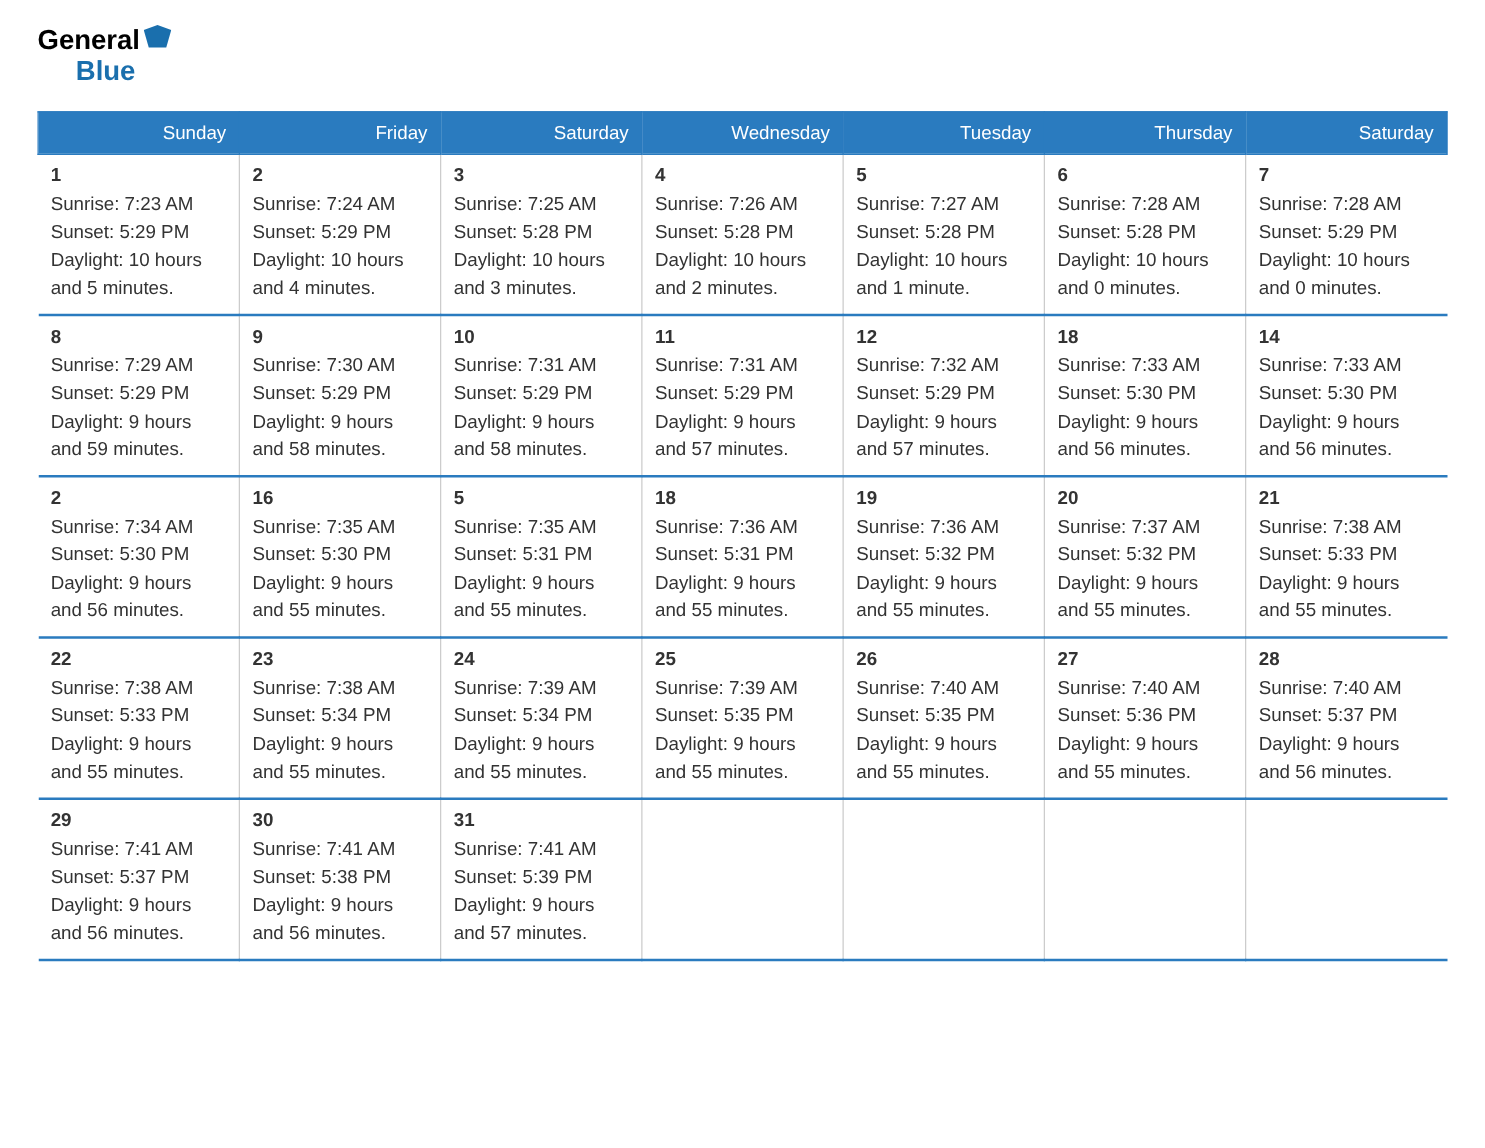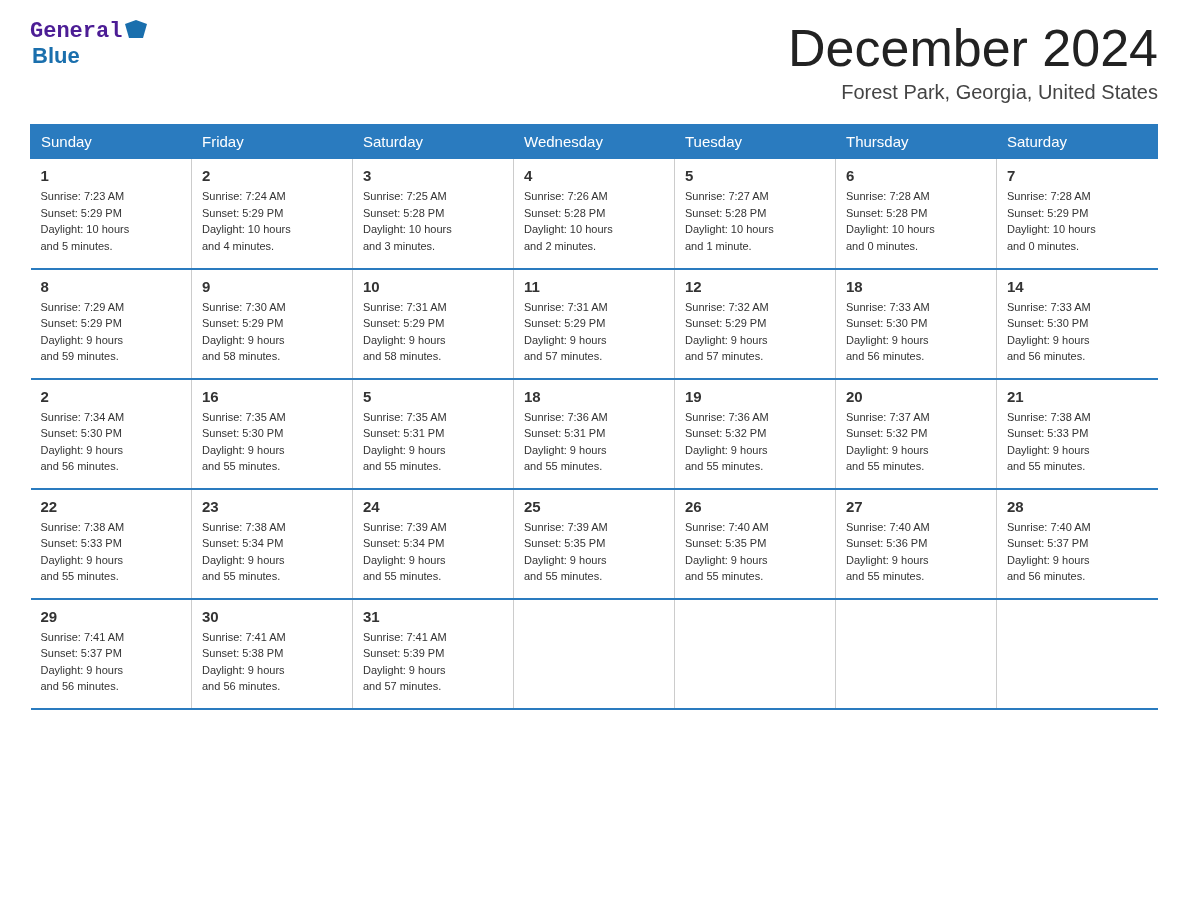--- a/index.html
+++ b/index.html
@@ -17,22 +17,21 @@
       margin-bottom: 20px;
     }
     .logo {
       display: flex;
       align-items: center;
       gap: 4px;
     }
     .logo-text-general {
       font-size: 22px;
       font-weight: bold;
-      color: #4c1d95;
-      font-family: Liberation Mono, monospace;
+      color: #000000;
     }
     .logo-text-blue {
       font-size: 22px;
       font-weight: bold;
       color: #1a6fad;
     }
     .title-area {
       text-align: right;
     }
     .month-title {
@@ -52,21 +51,21 @@
       table-layout: fixed;
     }
     thead tr {
       background: #2a7bbf;
     }
     thead th {
       color: #fff;
       font-size: 15px;
       font-weight: normal;
       padding: 8px 10px;
-      text-align: left;
+      text-align: right;
       border: 1px solid #2a7bbf;
     }
     tbody tr {
       border-bottom: 2px solid #2a7bbf;
     }
     tbody td {
       vertical-align: top;
       padding: 8px 10px;
       font-size: 13px;
       color: #333;
@@ -76,21 +75,21 @@
     tbody td:last-child {
       border-right: none;
     }
     .day-num {
       font-size: 15px;
       font-weight: bold;
       margin-bottom: 4px;
       display: block;
     }
     .day-info {
-      font-size: 11px;
+      font-size: 15px;
       line-height: 1.5;
       color: #333;
     }
     .empty-cell {
       background: #fff;
     }
   </style>
 </head>
 <body>
 
@@ -99,26 +98,22 @@
     <div style="display:flex; flex-direction:column; line-height:1.1;">
       <div style="display:flex; align-items:center;">
         <span class="logo-text-general">General</span>
         <div style="display:inline-block; margin-left:3px;">
           <svg width="22" height="20" viewBox="0 0 22 20">
             <polygon points="4,18 18,18 22,4 11,0 0,4" fill="#1a6fad"></polygon>
             <polygon points="11,2 20,5 17,17 5,17 2,5" fill="#1a6fad"></polygon>
           </svg>
         </div>
       </div>
-      <span class="logo-text-blue" style="margin-left: 2px;">Blue</span>
+      <span class="logo-text-blue" style="margin-left: 2px; text-align: center;">Blue</span>
     </div>
-  </div>
-  <div class="title-area">
-    <div class="month-title">December 2024</div>
-    <div class="location-title">Forest Park, Georgia, United States</div>
   </div>
 </div>
 
 <table>
   <thead>
     <tr>
     <th>Sunday</th>
         <th>Friday</th>
         <th>Saturday</th>
         <th>Wednesday</th>

